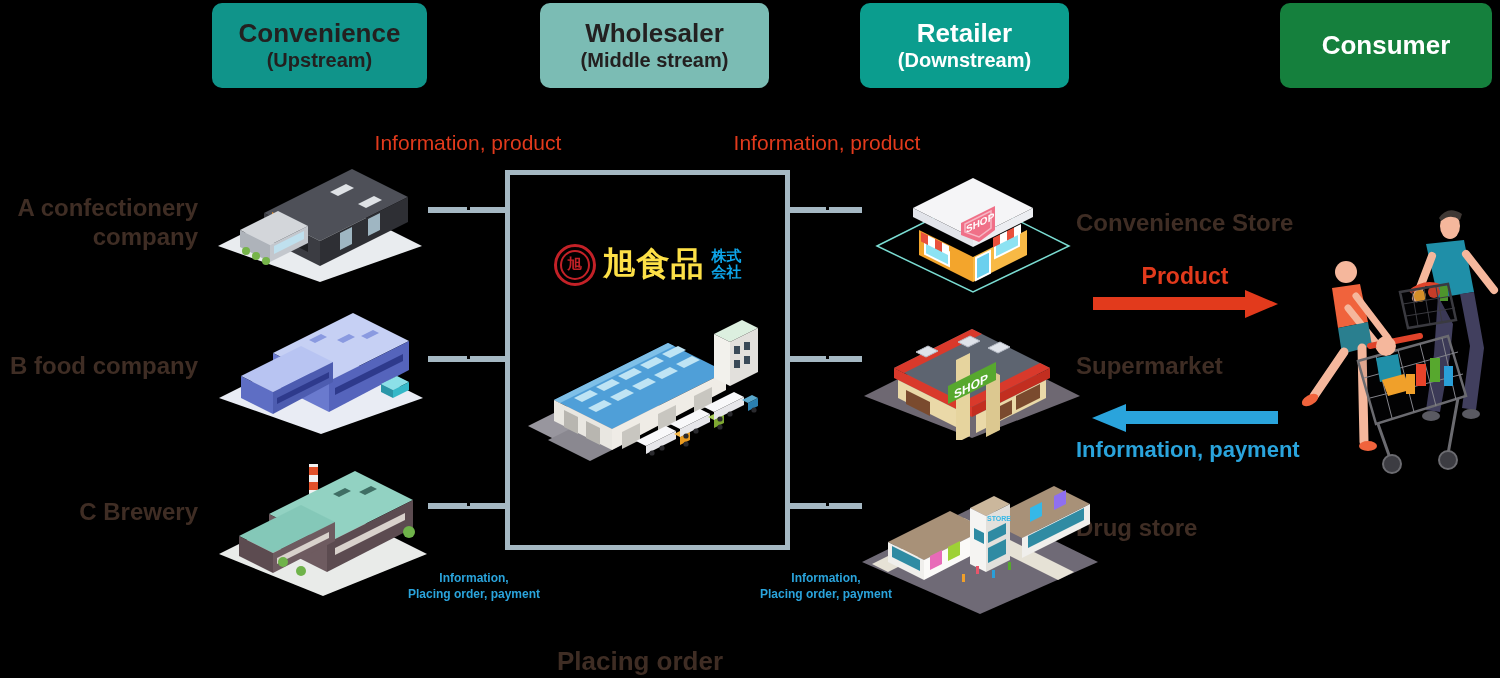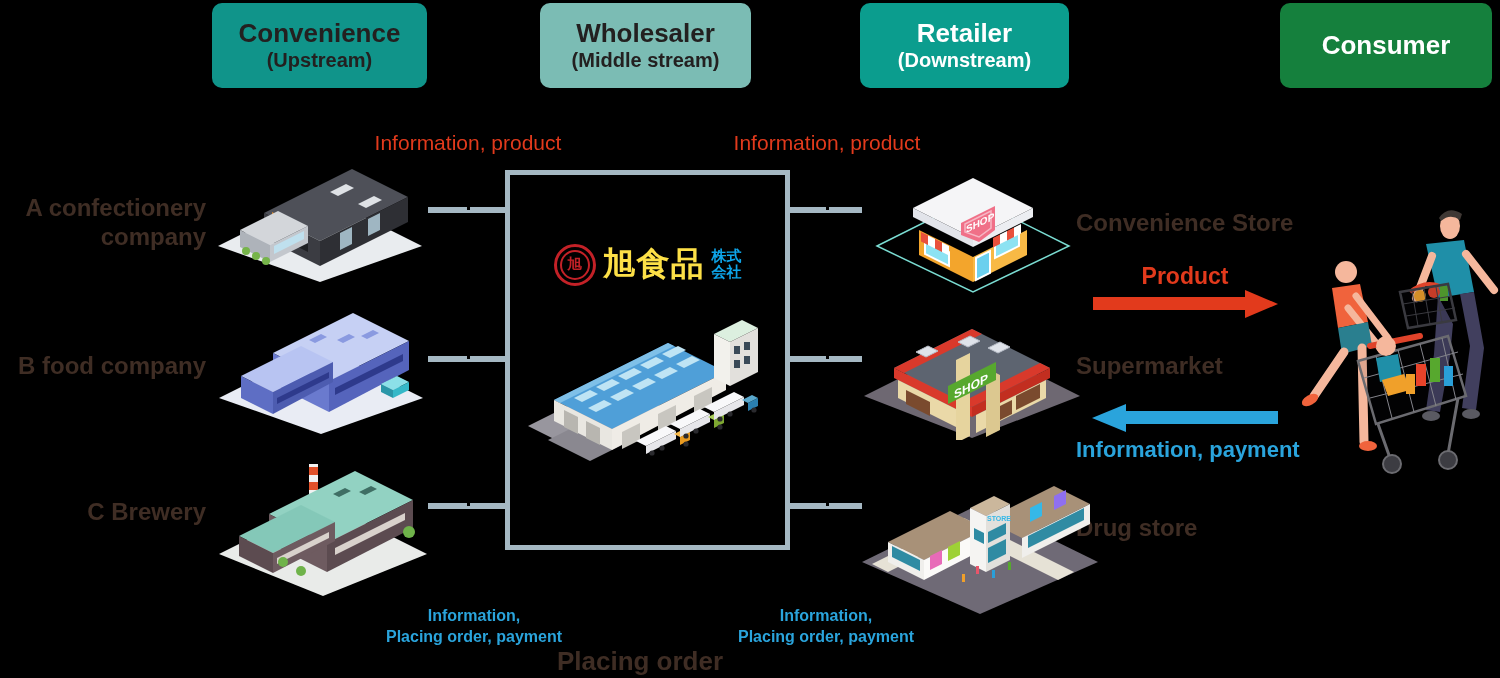--- a/index.html
+++ b/index.html
@@ -6,41 +6,41 @@
   .stage{position:relative;width:1500px;height:678px;background:#000;overflow:hidden;
          font-family:"Liberation Sans",sans-serif;}
   .abs{position:absolute;}
 
   
   .hdr{position:absolute;top:3px;height:85px;border-radius:10px;display:flex;flex-direction:column;
        align-items:center;justify-content:center;font-weight:bold;line-height:1.18;text-align:center;}
   .hdr .l1{font-size:26px;}
   .hdr .l2{font-size:20px;}
   #hdr-manufacturer{left:212px;width:215px;background:#10948a;color:#232020;}
-  #hdr-wholesaler{left:540px;width:211px;background:#7bbcb4;color:#232020;}
+  #hdr-wholesaler{left:540px;width:229px;background:#7bbcb4;color:#232020;}
   #hdr-retailer{left:860px;width:209px;background:#0b9d8e;color:#ffffff;}
   #hdr-consumer{left:1280px;width:212px;background:#15803d;color:#ffffff;}
 
   
   .left-label{position:absolute;left:0;width:198px;text-align:right;font-weight:bold;font-size:24px;
-              color:#3f2d24;line-height:1.2;padding-left:8px;}
+              color:#3f2d24;line-height:1.2;}
   #supplier-0{top:194px;}
   #supplier-1{top:352px;}
   #supplier-2{top:498px;}
   .retail-label{position:absolute;left:1076px;font-weight:bold;font-size:24px;color:#3f2d24;}
   #retailer-0{top:209px;}
   #retailer-1{top:352px;}
   #retailer-2{top:514px;}
 
   
   .flow-red{position:absolute;width:330px;text-align:center;font-weight:normal;font-size:21px;color:#e23a1c;}
   #flow-upper-left{left:303px;top:131px;}
   #flow-upper-right{left:662px;top:131px;}
-  .flow-blue{position:absolute;width:330px;text-align:center;font-weight:bold;font-size:16px;
-             color:#2aa4dc;line-height:1.32;margin-top:34px;}
+  .flow-blue{position:absolute;width:330px;text-align:center;font-weight:bold;font-size:12px;
+             color:#2aa4dc;line-height:1.32;}
   #flow-lower-left{left:309px;top:571px;}
   #flow-lower-right{left:661px;top:571px;}
   .placing-order{position:absolute;left:490px;top:646px;width:300px;text-align:center;
                  font-weight:bold;font-size:26px;color:#3f2d24;}
 
   
   .center-box{position:absolute;left:505px;top:170px;width:285px;height:380px;
               border:5px solid #a5b8c3;box-sizing:border-box;}
   .logo-row{position:absolute;left:505px;top:242px;width:285px;display:flex;align-items:center;
             justify-content:center;gap:7px;}

